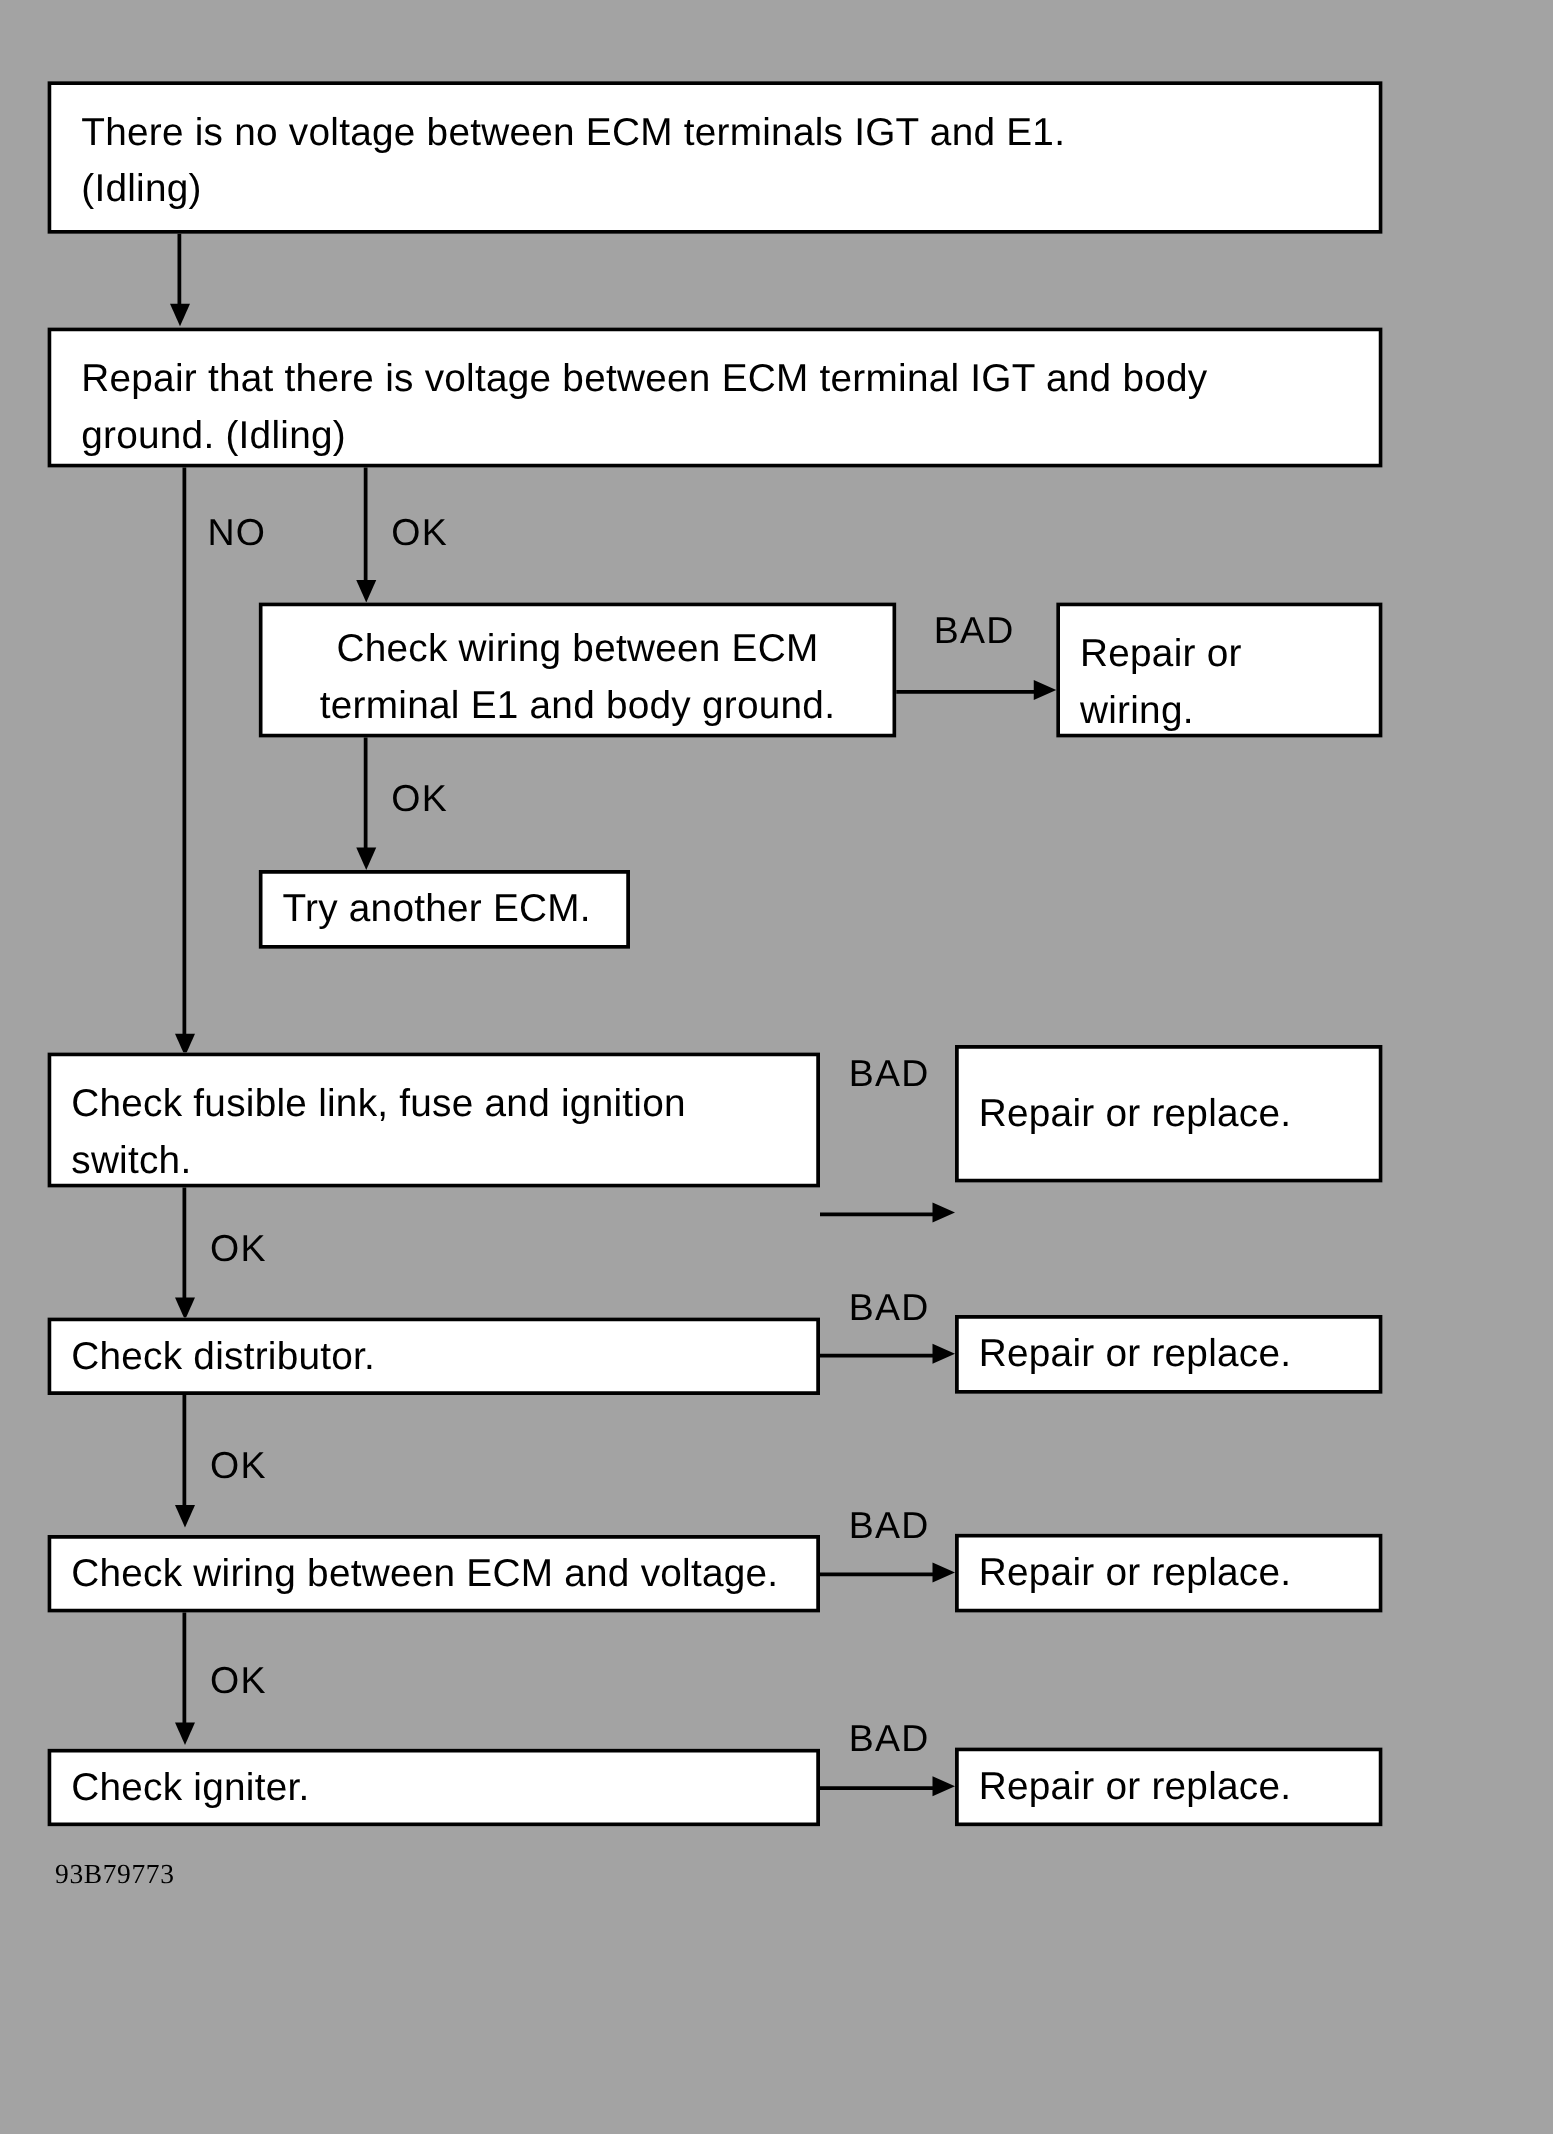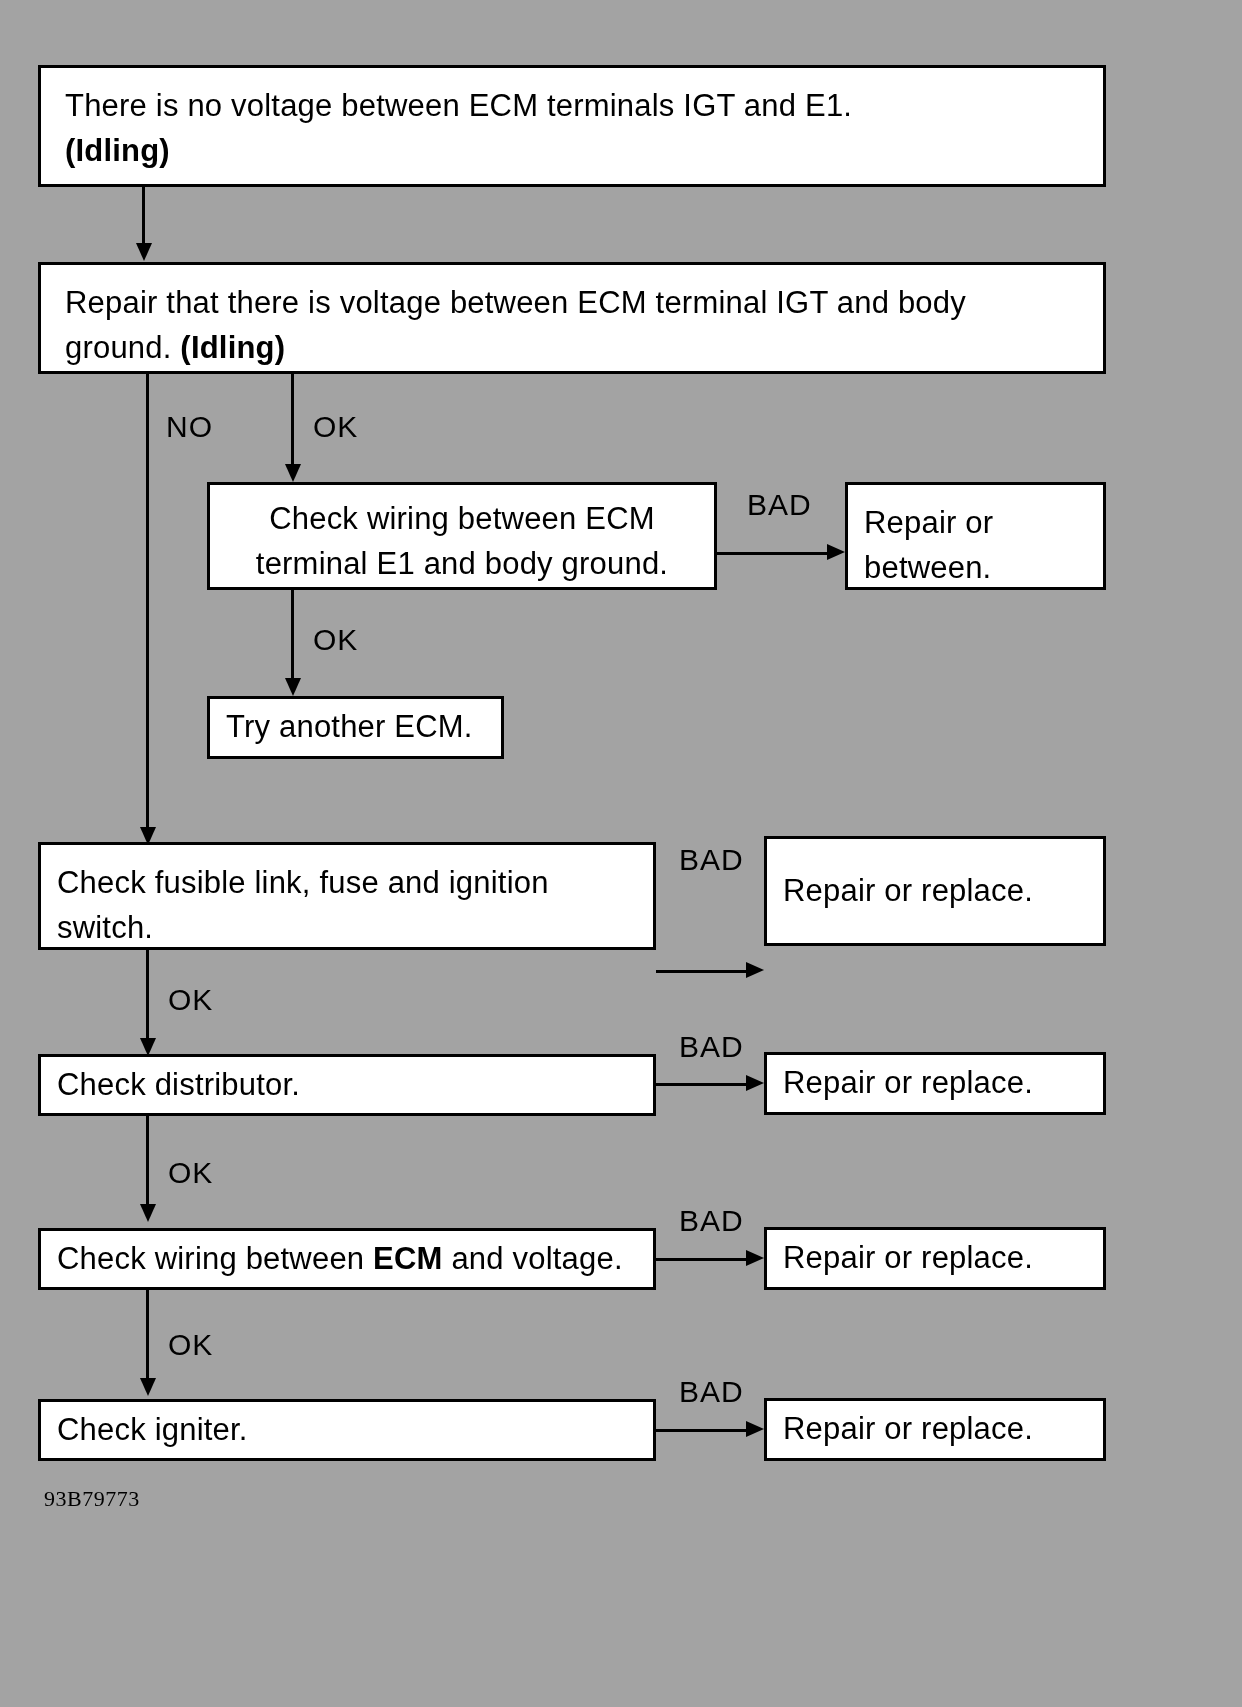--- a/index.html
+++ b/index.html
@@ -32,21 +32,21 @@
     font-size: 31px;
     line-height: 1.45;
     letter-spacing: 0.2px;
     white-space: pre-line;
   }
   .box.pad-lg .txt { padding: 0 24px; }
   .box.top-align { align-items: flex-start; }
   .box.top-align .txt { padding-top: 16px; }
   .box.center .txt { text-align: center; width: 100%; }
 
-  .bold { font-weight: bold; }
+  .bold { font-weight: normal; }
 
   
   .vline {
     position: absolute;
     width: 3px;
     background: #000000;
   }
   .hline {
     position: absolute;
     height: 3px;
@@ -109,21 +109,21 @@
 
   <div class="box center" style="left:207px; top:482px; width:510px; height:108px;align-items:flex-end;">
     <span class="txt"><span>Check wiring between ECM</span><br><span>terminal E1 and body ground.</span></span>
   </div>
 
   <div class="hline" style="left:717px; top:552px; width:113px;"></div>
   <div class="arrow-right" style="left:827px; top:544px;"></div>
   <div class="edge-label" style="left:747px; top:490px;">BAD</div>
 
   <div class="box top-align" style="left:845px; top:482px; width:261px; height:108px;">
-    <span class="txt"><span>Repair or</span><br><span>between.</span></span>
+    <span class="txt"><span>Repair or</span><br><span>wiring.</span></span>
   </div>
 
   <div class="vline" style="left:291px; top:590px; height:96px;"></div>
   <div class="arrow-down" style="left:285px; top:678px;"></div>
   <div class="edge-label" style="left:313px; top:625px;">OK</div>
 
   <div class="box" style="left:207px; top:696px; width:297px; height:63px;">
     <span class="txt">Try another ECM.</span>
   </div>
 

